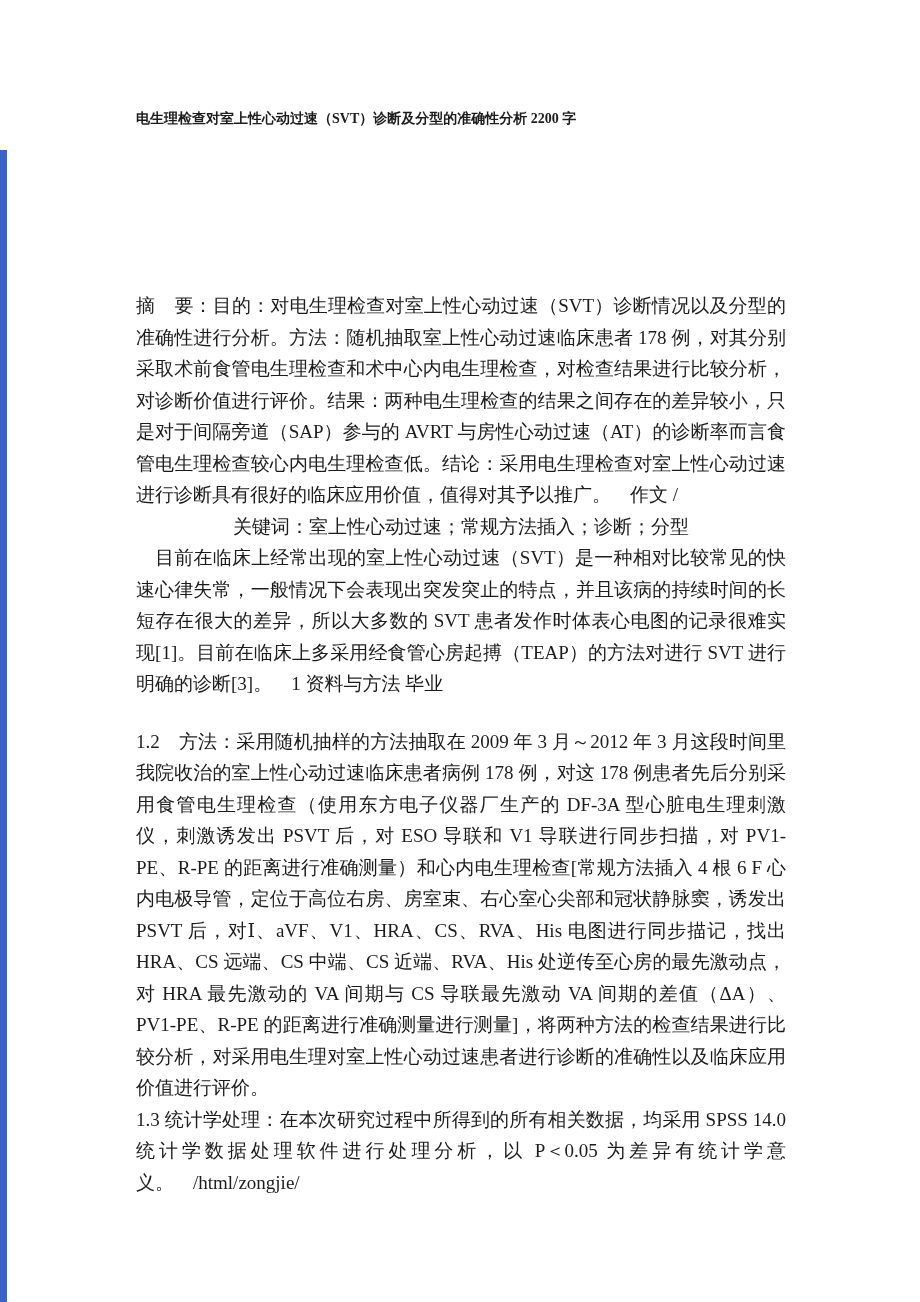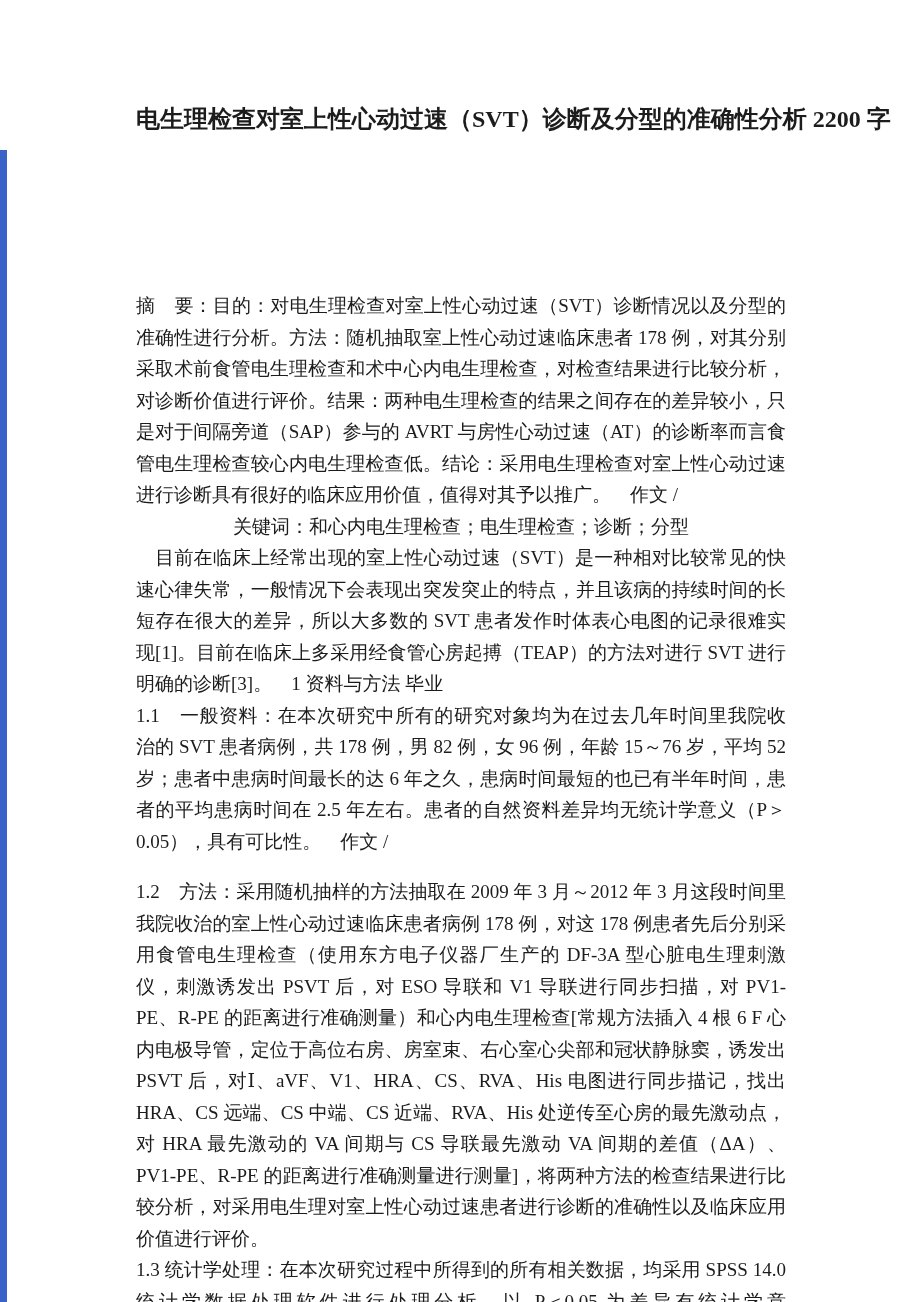--- a/index.html
+++ b/index.html
@@ -25,50 +25,49 @@
   }
   .page-content {
     position: absolute;
     left: 136px;
     top: 0;
     width: 650px;
   }
   .doc-title {
     margin: 104px 0 0 0;
     text-align: left;
-    font-size: 24px;
+    font-size: 14px;
     line-height: 30px;
     white-space: nowrap;
   }
   .doc-body {
     margin-top: 156px;
   }
   p.block {
     margin: 0;
     font-size: 19px;
     line-height: 31.5px;
     text-align: justify;
     text-justify: inter-ideograph;
     word-break: break-word;
   }
   p.block.center {
     text-align: center;
   }
   p.block.gap-before {
-    margin-top: 19px;
+    margin-top: 26px;
   }
 </style>
 </head>
 <body>
 
 <div class="accent-strip"></div>
 
 <div class="page-content">
   <h1 class="doc-title">电生理检查对室上性心动过速（SVT）诊断及分型的准确性分析 2200 字</h1>
   <div class="doc-body" id="doc-body">
       <p class="block">摘　要：目的：对电生理检查对室上性心动过速（SVT）诊断情况以及分型的准确性进行分析。方法：随机抽取室上性心动过速临床患者 178 例，对其分别采取术前食管电生理检查和术中心内电生理检查，对检查结果进行比较分析，对诊断价值进行评价。结果：两种电生理检查的结果之间存在的差异较小，只是对于间隔旁道（SAP）参与的 AVRT 与房性心动过速（AT）的诊断率而言食管电生理检查较心内电生理检查低。结论：采用电生理检查对室上性心动过速进行诊断具有很好的临床应用价值，值得对其予以推广。　作文 /</p>
-      <p class="block center">关键词：和心内电生理检查；电生理检查；诊断；分型</p>
+      <p class="block center">关键词：室上性心动过速；常规方法插入；诊断；分型</p>
       <p class="block">　目前在临床上经常出现的室上性心动过速（SVT）是一种相对比较常见的快速心律失常，一般情况下会表现出突发突止的特点，并且该病的持续时间的长短存在很大的差异，所以大多数的 SVT 患者发作时体表心电图的记录很难实现[1]。目前在临床上多采用经食管心房起搏（TEAP）的方法对进行 SVT 进行明确的诊断[3]。　1 资料与方法 毕业</p>
-      <p class="block">1.1　一般资料：在本次研究中所有的研究对象均为在过去几年时间里我院收治的 SVT 患者病例，共 178 例，男 82 例，女 96 例，年龄 15～76 岁，平均 52 岁；患者中患病时间最长的达 6 年之久，患病时间最短的也已有半年时间，患者的平均患病时间在 2.5 年左右。患者的自然资料差异均无统计学意义（P＞0.05），具有可比性。　作文 /</p>
       <p class="block gap-before">1.2　方法：采用随机抽样的方法抽取在 2009 年 3 月～2012 年 3 月这段时间里我院收治的室上性心动过速临床患者病例 178 例，对这 178 例患者先后分别采用食管电生理检查（使用东方电子仪器厂生产的 DF-3A 型心脏电生理刺激仪，刺激诱发出 PSVT 后，对 ESO 导联和 V1 导联进行同步扫描，对 PV1-PE、R-PE 的距离进行准确测量）和心内电生理检查[常规方法插入 4 根 6 F 心内电极导管，定位于高位右房、房室束、右心室心尖部和冠状静脉窦，诱发出 PSVT 后，对Ⅰ、aVF、V1、HRA、CS、RVA、His 电图进行同步描记，找出 HRA、CS 远端、CS 中端、CS 近端、RVA、His 处逆传至心房的最先激动点，对 HRA 最先激动的 VA 间期与 CS 导联最先激动 VA 间期的差值（ΔA）、PV1-PE、R-PE 的距离进行准确测量进行测量]，将两种方法的检查结果进行比较分析，对采用电生理对室上性心动过速患者进行诊断的准确性以及临床应用价值进行评价。</p>
       <p class="block">1.3 统计学处理：在本次研究过程中所得到的所有相关数据，均采用 SPSS 14.0 统计学数据处理软件进行处理分析，以 P＜0.05 为差异有统计学意义。　/html/zongjie/</p>
     </div>
 </div>
 
 </body></html>

